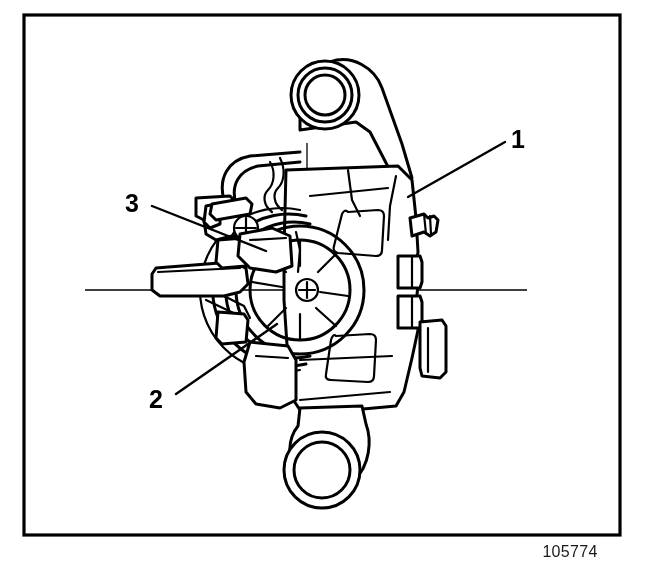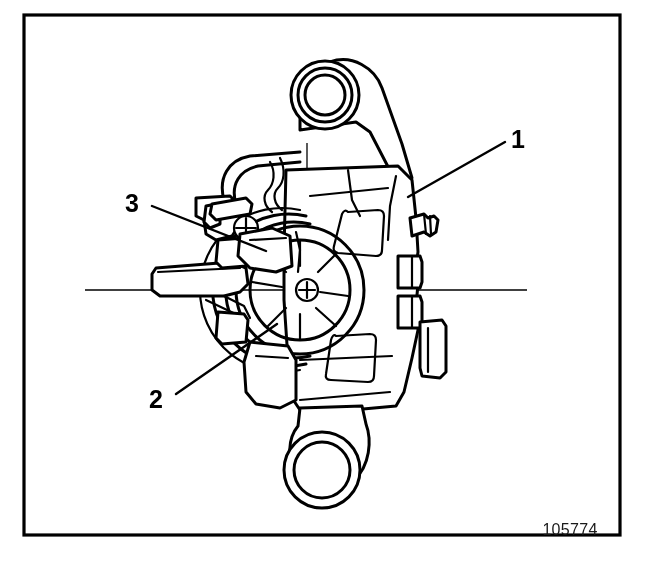--- a/index.html
+++ b/index.html
@@ -234,15 +234,15 @@
       <line class="leader-line" x1="176" y1="394" x2="277" y2="324"></line>
       <line class="leader-line" x1="152" y1="206" x2="266" y2="251"></line>
     </g>
 
     <text class="callout-text" x="511" y="148" text-anchor="start">1</text>
     <text class="callout-text" x="156" y="408" text-anchor="middle">2</text>
     <text class="callout-text" x="132" y="212" text-anchor="middle">3</text>
 
   </svg>
 
-  <div class="caption-text" style="left: 570px; top: 521px; transform: translateX(-50%);">105774</div>
+  <div class="caption-text" style="left: 570px; top: 543px; transform: translateX(-50%);">105774</div>
 
 </div>
 
 </body></html>

